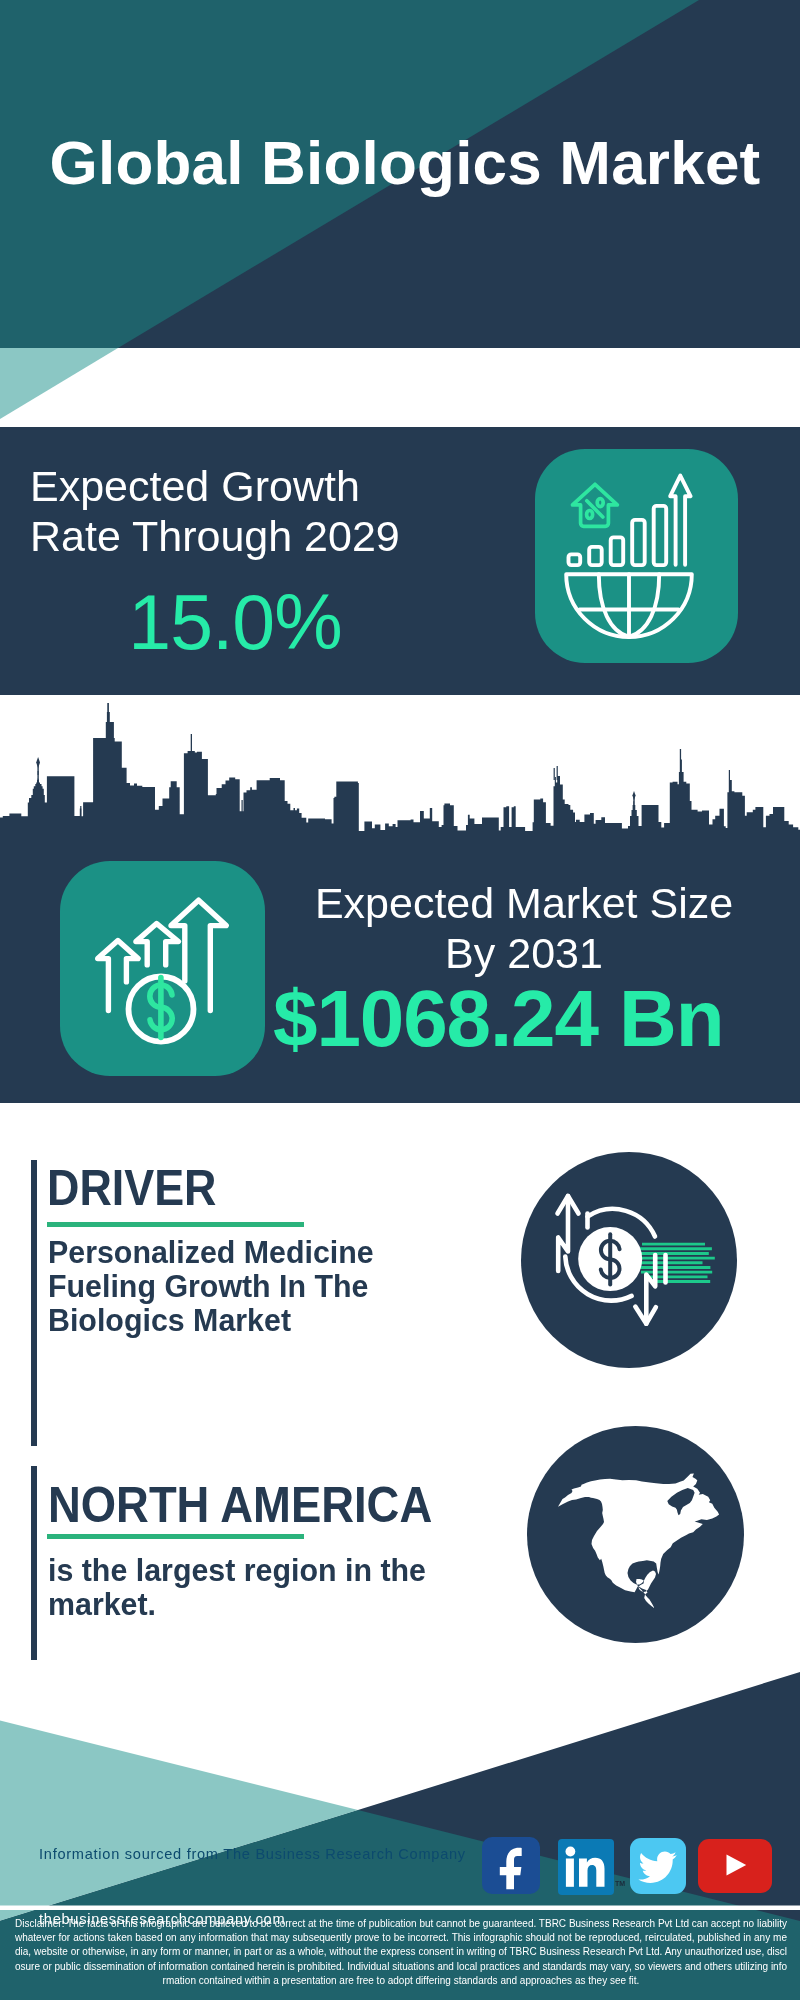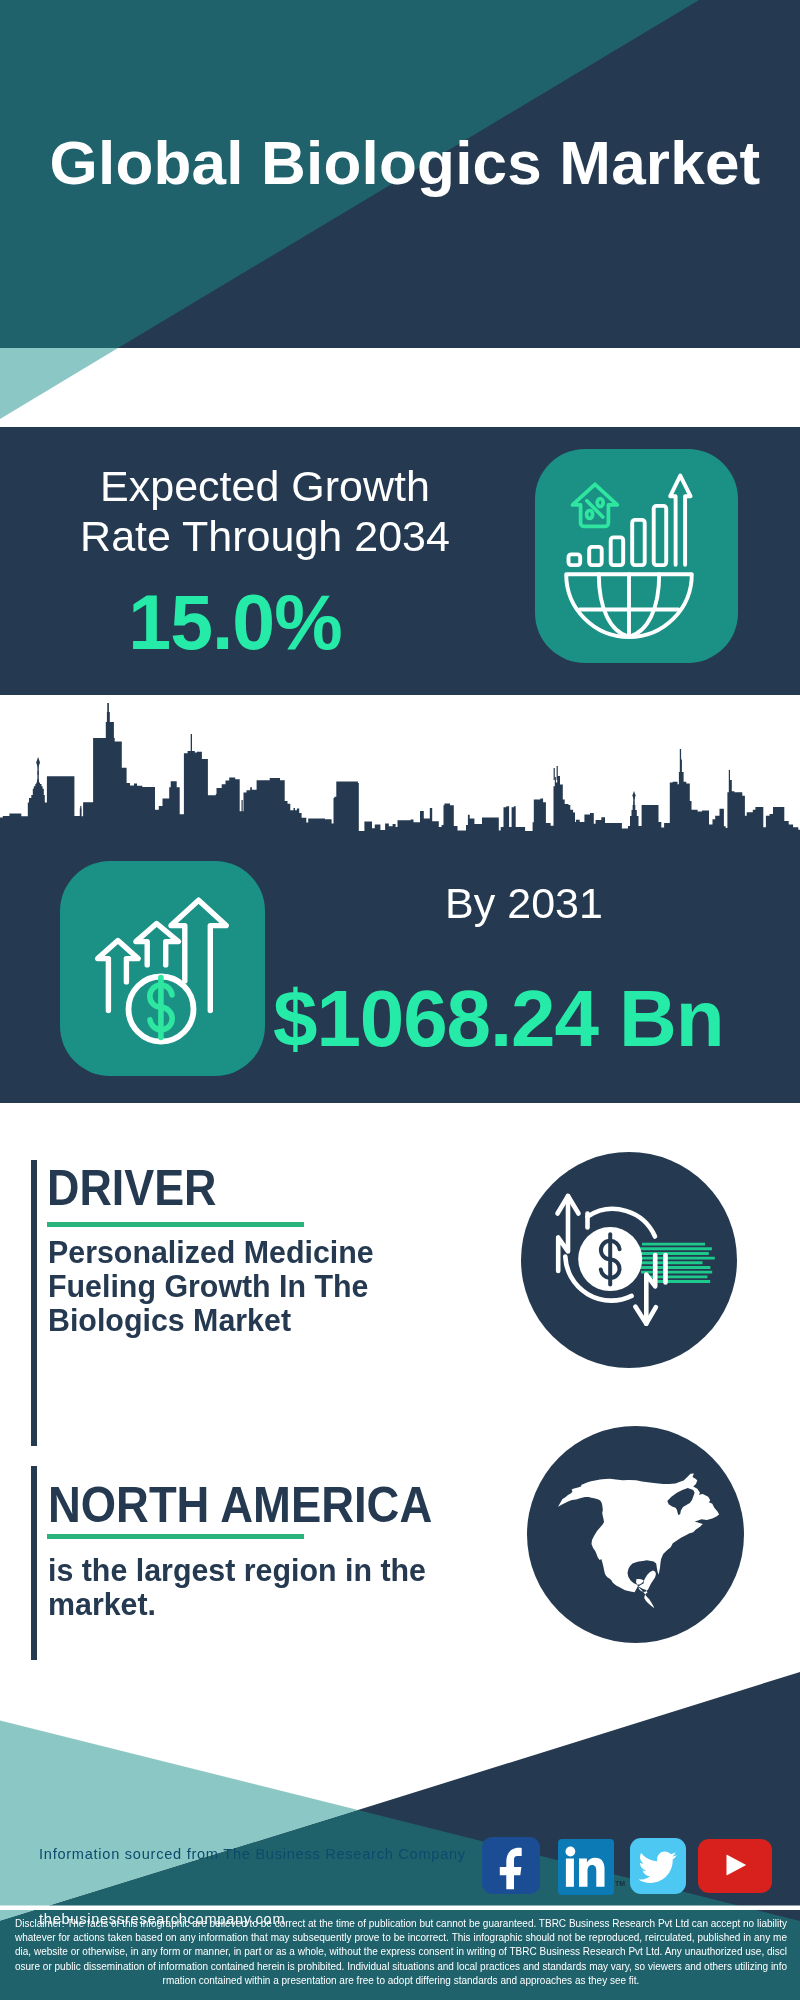--- a/index.html
+++ b/index.html
@@ -8,24 +8,24 @@
   .abs{position:absolute;}
   svg{display:block;}
 
   
   #header-bg{left:0;top:0;width:800px;height:427px;}
   #title{left:5px;top:128px;width:800px;text-align:center;color:#ffffff;
          font-size:62px;font-weight:bold;letter-spacing:0.2px;line-height:70px;}
 
   
   #growth-band{left:0;top:427px;width:800px;height:268px;background:#253A51;}
-  #growth-label{left:30px;top:34px;width:470px;text-align:center;color:#ffffff;
+  #growth-label{left:30px;top:34px;width:470px;text-align:left;color:#ffffff;
                 font-size:43px;line-height:50px;font-weight:normal;}
   #growth-value{left:0px;top:155px;width:470px;text-align:center;color:#26EBA8;
-                font-size:77px;line-height:80px;font-weight:bold;letter-spacing:-1px;}
+                font-size:77px;line-height:80px;font-weight:normal;letter-spacing:-1px;}
   #growth-icon{left:535px;top:22px;width:203px;height:214px;background:#1B9185;border-radius:50px;}
 
   
   #sky-wrap{left:0;top:695px;width:800px;height:408px;background:#fff;}
   #sky-svg{position:absolute;left:0;top:0;width:800px;height:145px;}
   #sky-fill{position:absolute;left:0;top:136px;width:800px;height:272px;background:#253A51;}
   #ms-icon{left:60px;top:166px;width:205px;height:215px;background:#1B9185;border-radius:50px;}
   #ms-label{left:284px;top:183px;width:480px;text-align:center;color:#ffffff;
             font-size:43px;line-height:50px;}
   #ms-value{left:273px;top:283px;width:510px;color:#26EBA8;
@@ -56,21 +56,21 @@
     <rect x="0" y="0" width="800" height="348" fill="#1F626B"></rect>
     <polygon points="699,0 800,0 800,348 118,348" fill="#253A51"></polygon>
     <rect x="0" y="348" width="800" height="79" fill="#ffffff"></rect>
     <polygon points="0,348 118,348 0,419" fill="#8BC7C4"></polygon>
   </svg>
   <div class="abs" id="title">Global Biologics Market</div>
 
   <div class="abs" id="growth-band">
     <div class="abs" id="growth-label">
       <div>Expected Growth</div>
-      <div>Rate Through 2034</div>
+      <div>Rate Through 2029</div>
     </div>
     <div class="abs" id="growth-value">15.0%</div>
     <div class="abs" id="growth-icon">
       <svg width="203" height="214" viewBox="0 0 203 214">
         <g fill="none" stroke="#ffffff" stroke-width="3.9" stroke-linecap="round" stroke-linejoin="round">
 
           <path d="M31.2 125.2 h125.6 A62.8 62.8 0 0 1 31.2 125.2 z"></path>
 
           <path d="M44.5 160.5 h99"></path>
 
@@ -124,20 +124,21 @@
           <path d="M124.8 119.9 V64.6 H111 L138.6 39.2 L166.2 64.6 H150.3 V149.6"></path>
           <circle cx="101" cy="148" r="32.5" stroke-width="5.8"></circle>
         </g>
         <g fill="none" stroke="#2EE6A0" stroke-width="5.6" stroke-linecap="round" stroke-linejoin="round">
           <path d="M112.0 134.0 a11.3 11.3 0 0 0 -11.0 -10.0 a11.2 11.2 0 0 0 0 22.4 a11.2 11.2 0 0 1 0 22.4 a11.3 11.3 0 0 1 -11.0 -10.0"></path>
           <path d="M100.9 116.5 V176.5"></path>
         </g>
       </svg>
     </div>
     <div class="abs" id="ms-label">
+      <div>Expected Market Size</div>
       <div>By 2031</div>
     </div>
     <div class="abs" id="ms-value">$1068.24 Bn</div>
   </div>
 
   <div class="abs feat-bar" style="top:1160px;height:286px;"></div>
   <div class="abs feat-head" style="left:47px;top:1163px;">DRIVER</div>
   <div class="abs feat-rule" style="left:47px;top:1222px;width:257px;"></div>
   <div class="abs feat-body" style="left:48px;top:1235px;">
     <div>Personalized Medicine</div>

